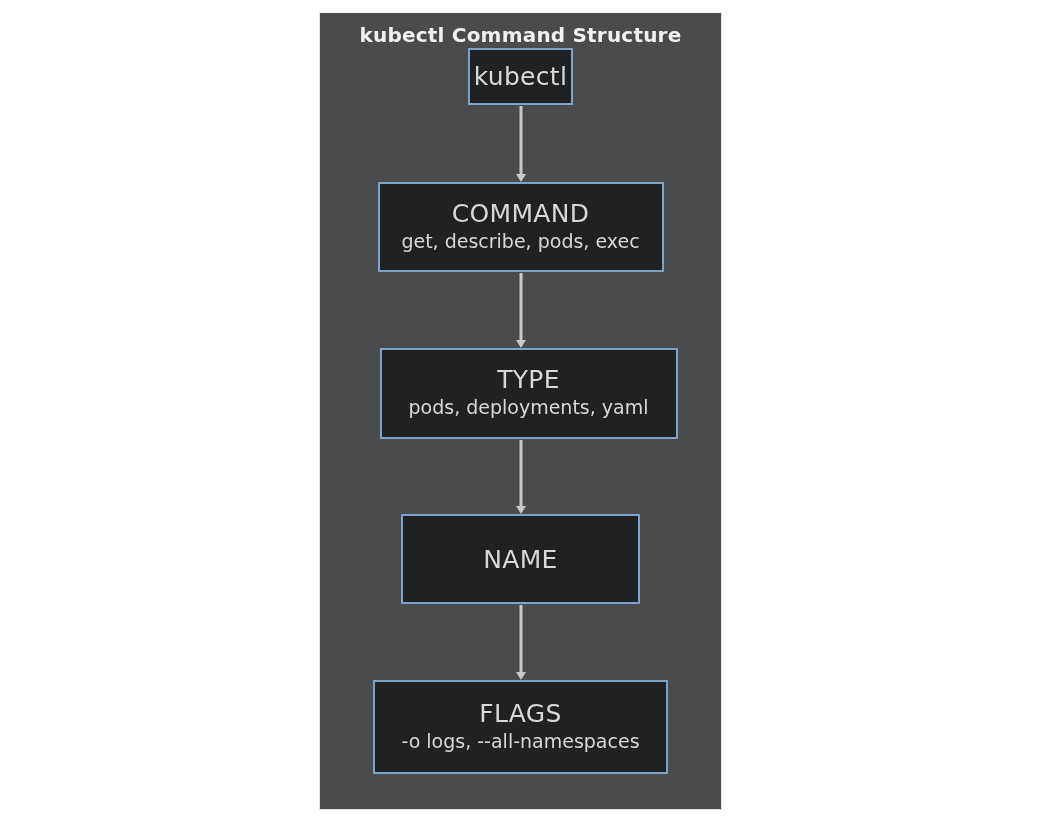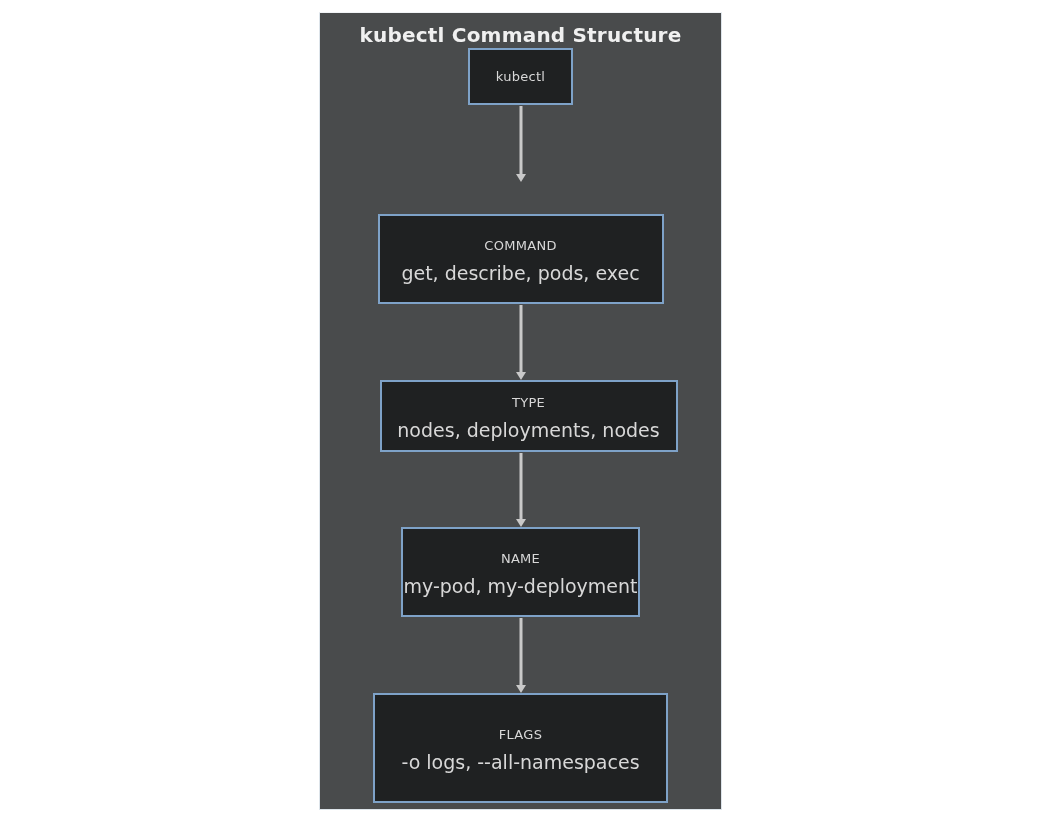--- a/index.html
+++ b/index.html
@@ -64,21 +64,21 @@
   .node-root {
     width: 105px;
     height: 57px;
     font-size: 19px;
   }
   .node-stage {
     width: 292px;
     height: 90px;
   }
   .node-heading {
-    font-size: 13px;
+    font-size: 25px;
     line-height: 27px;
     letter-spacing: 0.3px;
     white-space: nowrap;
   }
   .node-examples {
     font-size: 19px;
     line-height: 28px;
     white-space: nowrap;
   }
   .arrow {
@@ -121,49 +121,48 @@
 
     <div class="node node-root" style="margin-top: 0px;">
       <div class="node-heading">kubectl</div>
     </div>
 
     <div class="arrow arrow-1">
       <div class="shaft"></div>
       <div class="head"></div>
     </div>
 
-    <div class="node node-stage" style="width: 286px; margin-top: 32px;">
+    <div class="node node-stage" style="width: 286px;">
       <div class="node-heading">COMMAND</div>
       <div class="node-examples">get, describe, pods, exec</div>
     </div>
 
     <div class="arrow arrow-2">
       <div class="shaft"></div>
       <div class="head"></div>
     </div>
 
-    <div class="node node-stage" style="width: 298px; height: 72px; margin-left: 16px;">
+    <div class="node node-stage" style="width: 298px; height: 91px; margin-left: 16px;">
       <div class="node-heading">TYPE</div>
-      <div class="node-examples">nodes, deployments, nodes</div>
+      <div class="node-examples">pods, deployments, yaml</div>
     </div>
 
     <div class="arrow arrow-3">
       <div class="shaft"></div>
       <div class="head"></div>
     </div>
 
     <div class="node node-stage" style="width: 239px;">
       <div class="node-heading">NAME</div>
-      <div class="node-examples">my-pod, my-deployment</div>
     </div>
 
     <div class="arrow arrow-4">
       <div class="shaft"></div>
       <div class="head"></div>
     </div>
 
-    <div class="node node-stage" style="width: 295px; height: 110px;">
+    <div class="node node-stage" style="width: 295px; height: 94px;">
       <div class="node-heading">FLAGS</div>
       <div class="node-examples">-o logs, --all-namespaces</div>
     </div>
 
   </div>
 </div>
 
 </body></html>

